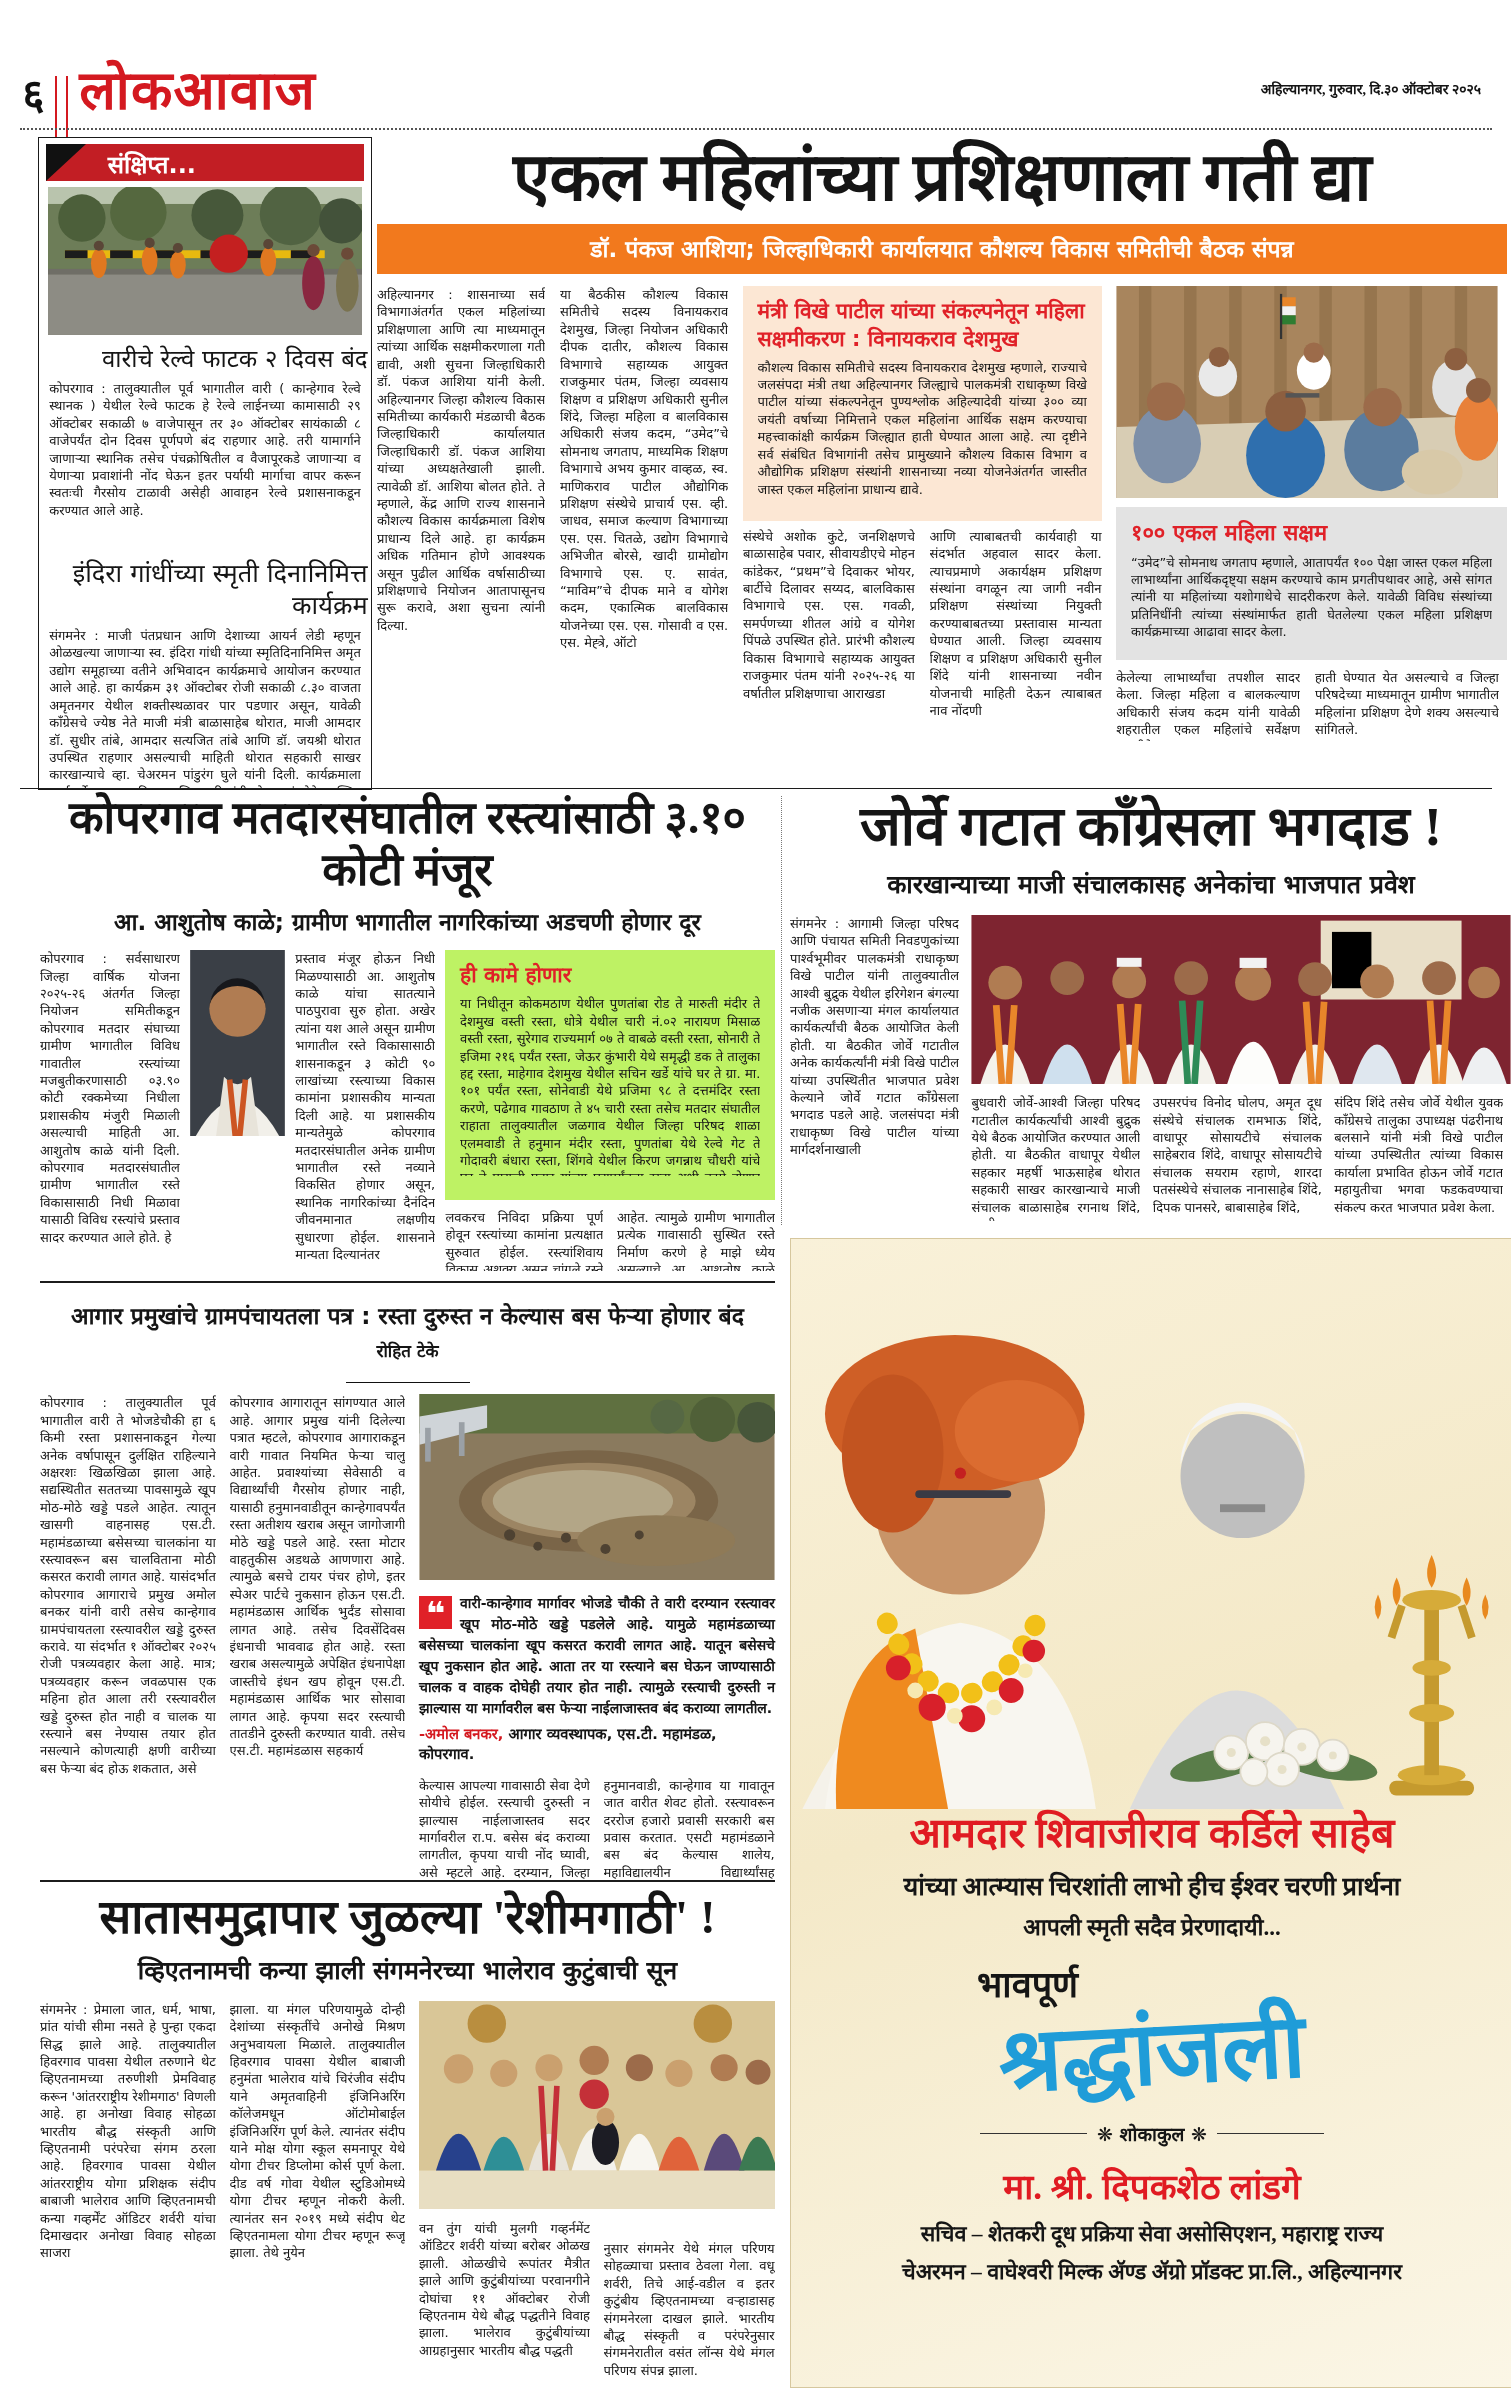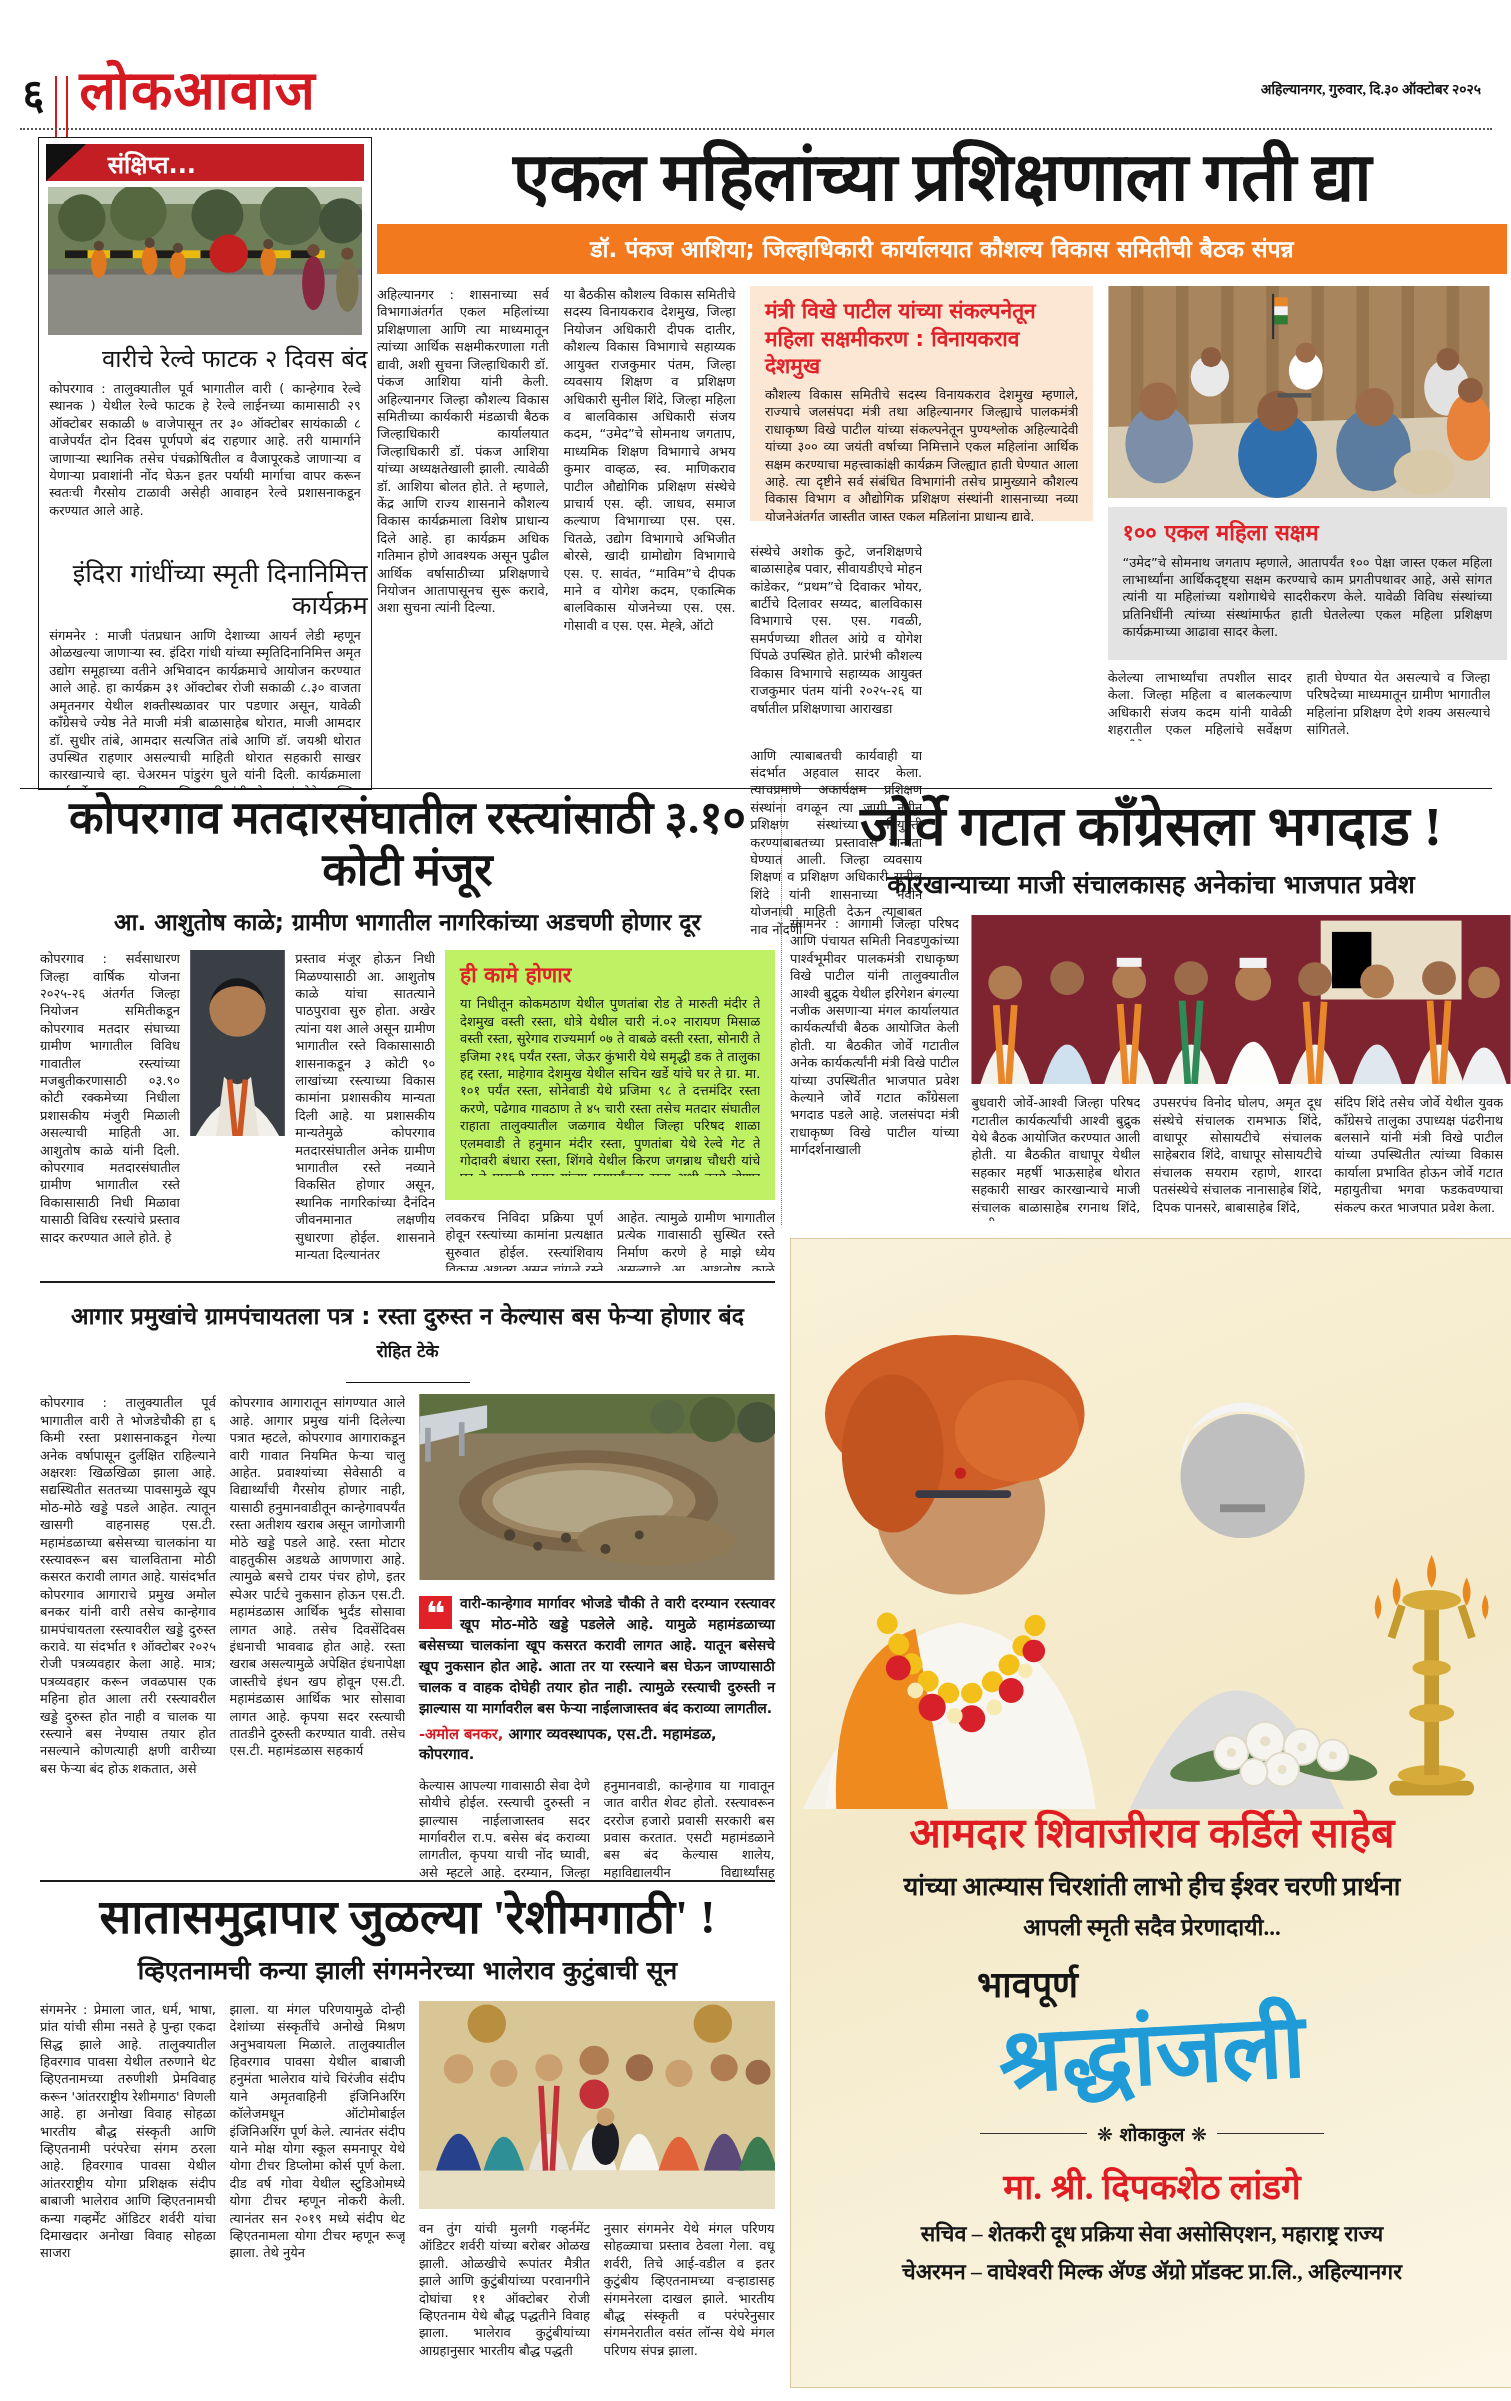--- a/index.html
+++ b/index.html
@@ -119,21 +119,21 @@
     <div class="lead-h1 serif">एकल महिलांच्या प्रशिक्षणाला गती द्या</div>
     <div class="lead-band">डॉ. पंकज आशिया; जिल्हाधिकारी कार्यालयात कौशल्य विकास समितीची बैठक संपन्न</div>
     <div class="cols" style="gap:14.7px;margin-top:12.4px;height:436px;">
       <div class="body-text" style="width:180px;height:436px;">अहिल्यानगर : शासनाच्या सर्व विभागाअंतर्गत एकल महिलांच्या प्रशिक्षणाला आणि त्या माध्यमातून त्यांच्या आर्थिक सक्षमीकरणाला गती द्यावी, अशी सुचना जिल्हाधिकारी डॉ. पंकज आशिया यांनी केली. अहिल्यानगर जिल्हा कौशल्य विकास समितीच्या कार्यकारी मंडळाची बैठक जिल्हाधिकारी कार्यालयात जिल्हाधिकारी डॉ. पंकज आशिया यांच्या अध्यक्षतेखाली झाली. त्यावेळी डॉ. आशिया बोलत होते. ते म्हणाले, केंद्र आणि राज्य शासनाने कौशल्य विकास कार्यक्रमाला विशेष प्राधान्य दिले आहे. हा कार्यक्रम अधिक गतिमान होणे आवश्यक असून पुढील आर्थिक वर्षासाठीच्या प्रशिक्षणाचे नियोजन आतापासूनच सुरू करावे, अशा सुचना त्यांनी दिल्या.</div>
       <div class="body-text" style="width:180px;height:436px;">या बैठकीस कौशल्य विकास समितीचे सदस्य विनायकराव देशमुख, जिल्हा नियोजन अधिकारी दीपक दातीर, कौशल्य विकास विभागाचे सहाय्यक आयुक्त राजकुमार पंतम, जिल्हा व्यवसाय शिक्षण व प्रशिक्षण अधिकारी सुनील शिंदे, जिल्हा महिला व बालविकास अधिकारी संजय कदम, “उमेद”चे सोमनाथ जगताप, माध्यमिक शिक्षण विभागाचे अभय कुमार वाव्हळ, स्व. माणिकराव पाटील औद्योगिक प्रशिक्षण संस्थेचे प्राचार्य एस. व्ही. जाधव, समाज कल्याण विभागाच्या एस. एस. चितळे, उद्योग विभागाचे अभिजीत बोरसे, खादी ग्रामोद्योग विभागाचे एस. ए. सावंत, “माविम”चे दीपक माने व योगेश कदम, एकात्मिक बालविकास योजनेच्या एस. एस. गोसावी व एस. एस. मेह्त्रे, ऑटो</div>
       <div style="width:359px;">
         <div class="pinkbox boxed clip" style="height:210px;">
           <div class="boxtitle">मंत्री विखे पाटील यांच्या संकल्पनेतून महिला सक्षमीकरण : विनायकराव देशमुख</div>
           <div class="body-text" style="height:158px;">कौशल्य विकास समितीचे सदस्य विनायकराव देशमुख म्हणाले, राज्याचे जलसंपदा मंत्री तथा अहिल्यानगर जिल्ह्याचे पालकमंत्री राधाकृष्ण विखे पाटील यांच्या संकल्पनेतून पुण्यश्लोक अहिल्यादेवी यांच्या ३०० व्या जयंती वर्षाच्या निमित्ताने एकल महिलांना आर्थिक सक्षम करण्याचा महत्त्वाकांक्षी कार्यक्रम जिल्ह्यात हाती घेण्यात आला आहे. त्या दृष्टीने सर्व संबंधित विभागांनी तसेच प्रामुख्याने कौशल्य विकास विभाग व औद्योगिक प्रशिक्षण संस्थांनी शासनाच्या नव्या योजनेअंतर्गत जास्तीत जास्त एकल महिलांना प्राधान्य द्यावे.</div>
         </div>
-        <div class="cols" style="gap:14.7px;margin-top:22px;flex-direction:column;">
+        <div class="cols" style="gap:14.7px;margin-top:7px;">
           <div class="body-text" style="width:172px;height:189px;">संस्थेचे अशोक कुटे, जनशिक्षणचे बाळासाहेब पवार, सीवायडीएचे मोहन कांडेकर, “प्रथम”चे दिवाकर भोयर, बार्टीचे दिलावर सय्यद, बालविकास विभागाचे एस. एस. गवळी, समर्पणच्या शीतल आंग्रे व योगेश पिंपळे उपस्थित होते. प्रारंभी कौशल्य विकास विभागाचे सहाय्यक आयुक्त राजकुमार पंतम यांनी २०२५-२६ या वर्षातील प्रशिक्षणाचा आराखडा</div>
           <div class="body-text" style="width:172px;height:189px;">आणि त्याबाबतची कार्यवाही या संदर्भात अहवाल सादर केला. त्याचप्रमाणे अकार्यक्षम प्रशिक्षण संस्थांना वगळून त्या जागी नवीन प्रशिक्षण संस्थांच्या नियुक्ती करण्याबाबतच्या प्रस्तावास मान्यता घेण्यात आली. जिल्हा व्यवसाय शिक्षण व प्रशिक्षण अधिकारी सुनील शिंदे यांनी शासनाच्या नवीन योजनाची माहिती देऊन त्याबाबत नाव नोंदणी</div>
         </div>
       </div>
       <div style="width:418px;">
 
         <svg class="photo" width="382" height="212" viewBox="0 0 676 376">
           <rect width="676" height="376" fill="#a8855d"></rect>
           <g fill="#96754e">
               <rect x="40" width="22" height="376"></rect>
@@ -367,21 +367,21 @@
             </g>
           <g transform="translate(600,0)">
               <circle cx="0" cy="126" r="22" fill="#9c6b4a"></circle>
               <path d="M-34,300 q34,-120 68,0 z" fill="#3c7a52"></path>
             </g>
           <ellipse cx="330" cy="250" rx="24" ry="40" fill="#1c1c24"></ellipse>
             <circle cx="330" cy="205" r="16" fill="#caa06e"></circle>
         </svg>
         <div class="cols" style="gap:13.6px;margin-top:11.3px;">
           <div class="body-text" style="width:171px;height:141px;">वन तुंग यांची मुलगी गव्हर्नमेंट ऑडिटर शर्वरी यांच्या बरोबर ओळख झाली. ओळखीचे रूपांतर मैत्रीत झाले आणि कुटुंबीयांच्या परवानगीने दोघांचा ११ ऑक्टोबर रोजी व्हिएतनाम येथे बौद्ध पद्धतीने विवाह झाला. भालेराव कुटुंबीयांच्या आग्रहानुसार भारतीय बौद्ध पद्धती</div>
-          <div class="body-text" style="width:171px;height:141px;">नुसार संगमनेर येथे मंगल परिणय सोहळ्याचा प्रस्ताव ठेवला गेला. वधू शर्वरी, तिचे आई-वडील व इतर कुटुंबीय व्हिएतनामच्या वऱ्हाडासह संगमनेरला दाखल झाले. भारतीय बौद्ध संस्कृती व परंपरेनुसार संगमनेरातील वसंत लॉन्स येथे मंगल परिणय संपन्न झाला.</div>
+          <div class="body-text" style="width:171px;height:141px;margin-top:20px;">नुसार संगमनेर येथे मंगल परिणय सोहळ्याचा प्रस्ताव ठेवला गेला. वधू शर्वरी, तिचे आई-वडील व इतर कुटुंबीय व्हिएतनामच्या वऱ्हाडासह संगमनेरला दाखल झाले. भारतीय बौद्ध संस्कृती व परंपरेनुसार संगमनेरातील वसंत लॉन्स येथे मंगल परिणय संपन्न झाला.</div>
         </div>
       </div>
     </div>
   </div>
 
   <div class="abs ad clip" style="left:790px;top:1238px;width:722px;height:1148px;">
     <svg class="photo" width="722" height="570" viewBox="0 0 1279 1010">
 
       <g>
         <path d="M600,1010 q190,-420 380,0 z" fill="#dcdcdc"></path>

